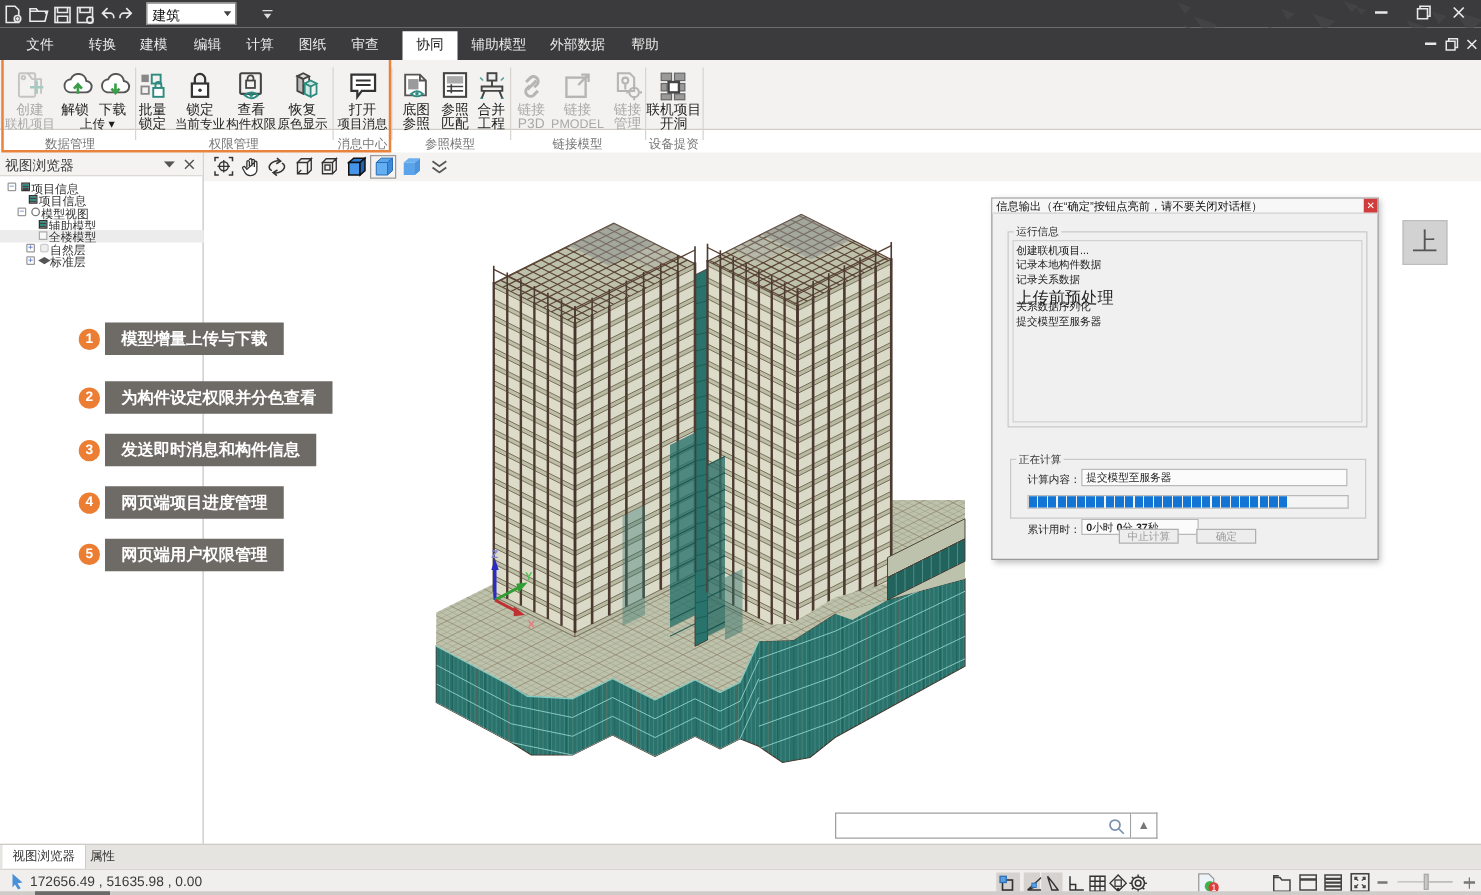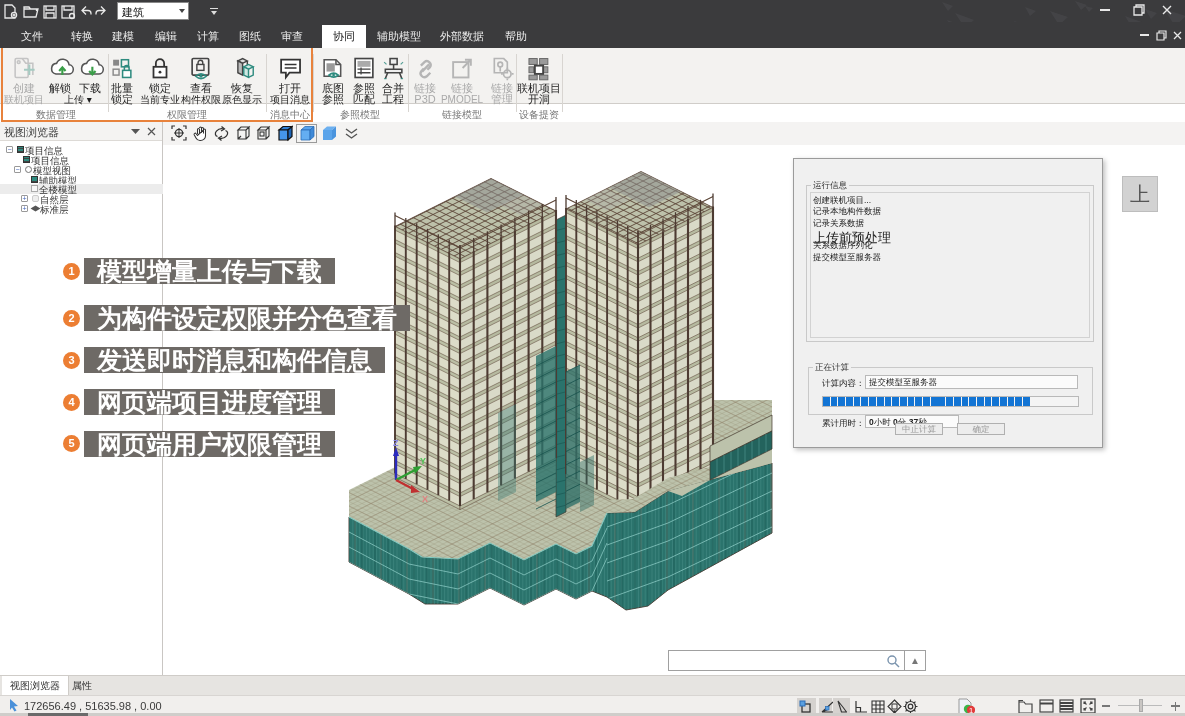--- a/index.html
+++ b/index.html
@@ -16,21 +16,21 @@
 .orangebox{left:1px;top:46px;width:312px;height:76px;border:2px solid #e8823c;z-index:25}
 .panel{left:0;top:122px;width:163px;height:553px;background:#fff;border-right:1px solid #c9c6c3;z-index:5}
 .phead{height:19px;background:#f4f3f2;border-bottom:1px solid #dddad6;position:relative}
 .phead .t{position:absolute;left:4px;top:3px;font-size:11px;color:#3c3c3c}
 .tree{position:relative;font-size:9.5px;color:#333}
 .trow{position:absolute;left:0;width:163px;height:10px;white-space:nowrap}
 .texp{display:inline-block;width:7px;height:7px;border:1px solid #999;background:#fff;font-size:7px;line-height:5px;text-align:center;color:#4466bb;vertical-align:middle;border-radius:1px}
 .tico{display:inline-block;width:7px;height:7px;vertical-align:middle;margin:0 2px}
 .toolbar{left:163px;top:122px;width:1022px;height:23px;background:#f4f3f2;z-index:4}
 .tbi{position:absolute;top:3px}
-.cbox{position:absolute;z-index:16;background:#6e6a66;color:#fff;font-weight:bold;font-size:25px;line-height:26px;padding:0 13px;white-space:nowrap;height:26px}
+.cbox{position:absolute;z-index:16;background:#6e6a66;color:#fff;font-weight:bold;font-size:13px;line-height:26px;padding:0 13px;white-space:nowrap;height:26px}
 .cnum{position:absolute;z-index:17;width:17px;height:17px;border-radius:50%;background:#ec7e33;color:#fff;font-size:11px;font-weight:bold;text-align:center;line-height:17px}
 .dialog{left:793px;top:158px;width:310px;height:290px;background:#f0f0f0;border:1px solid #9b9b9b;z-index:18;box-shadow:2px 2px 5px rgba(0,0,0,0.25)}
 .dtitle{height:12px;background:#f7f7f7;border-bottom:1px solid #d0d0d0;font-size:9px;line-height:12px;color:#111;padding-left:3px;position:relative}
 .dx{position:absolute;right:0;top:0;width:11px;height:11px;background:#d23b3b;color:#fff;font-size:8px;line-height:11px;text-align:center}
 .grp{position:absolute;border:1px solid #c9c9c9}
 .grp .gl{position:absolute;top:-5px;left:4px;background:#f0f0f0;font-size:8.5px;color:#333;padding:0 2px;line-height:9px}
 .fld{position:absolute;background:#fbfbfb;border:1px solid #b9b9b9;font-size:8.5px;color:#222;padding-left:3px}
 .dbtn{position:absolute;width:48px;height:12px;background:#ededed;border:1px solid #b0b0b0;font-size:8.5px;color:#9a9a9a;text-align:center;line-height:11px}
 .upbtn{left:1122px;top:176px;width:36px;height:36px;background:#d2d2d2;border:1px solid #bdbdbd;z-index:6;color:#555;font-size:20px;text-align:center;line-height:34px;font-family:"Liberation Serif",serif}
 .search{left:668px;top:650px;width:237px;height:21px;background:#fff;border:1px solid #a0a0a0;z-index:6}
@@ -1918,20 +1918,21 @@
 <div class="cnum" style="left:63px;top:263px">1</div>
 <div class="cbox" style="left:84px;top:305px">为构件设定权限并分色查看</div>
 <div class="cnum" style="left:63px;top:310px">2</div>
 <div class="cbox" style="left:84px;top:347px">发送即时消息和构件信息</div>
 <div class="cnum" style="left:63px;top:352px">3</div>
 <div class="cbox" style="left:84px;top:389px">网页端项目进度管理</div>
 <div class="cnum" style="left:63px;top:394px">4</div>
 <div class="cbox" style="left:84px;top:431px">网页端用户权限管理</div>
 <div class="cnum" style="left:63px;top:435px">5</div>
 <div class="abs dialog">
+    <div class="dtitle">信息输出（在“确定”按钮点亮前，请不要关闭对话框）<div class="dx">✕</div></div>
     <div class="grp" style="left:12px;top:26px;width:288px;height:157px">
       <div class="gl">运行信息</div>
       <div style="position:absolute;left:3px;top:6px;right:3px;bottom:3px;border:1px solid #d2d2d2"></div>
       <div style="position:absolute;left:6px;top:9px;font-size:8.5px;color:#222">创建联机项目...</div>
       <div style="position:absolute;left:6px;top:20.3px;font-size:8.5px;color:#222">记录本地构件数据</div>
       <div style="position:absolute;left:6px;top:31.6px;font-size:8.5px;color:#222">记录关系数据</div>
       <div style="position:absolute;left:6px;top:42.900000000000006px;font-size:13px;color:#222">上传前预处理</div>
       <div style="position:absolute;left:6px;top:54.2px;font-size:8.5px;color:#222">关系数据序列化</div>
       <div style="position:absolute;left:6px;top:65.5px;font-size:8.5px;color:#222">提交模型至服务器</div>
     </div>

